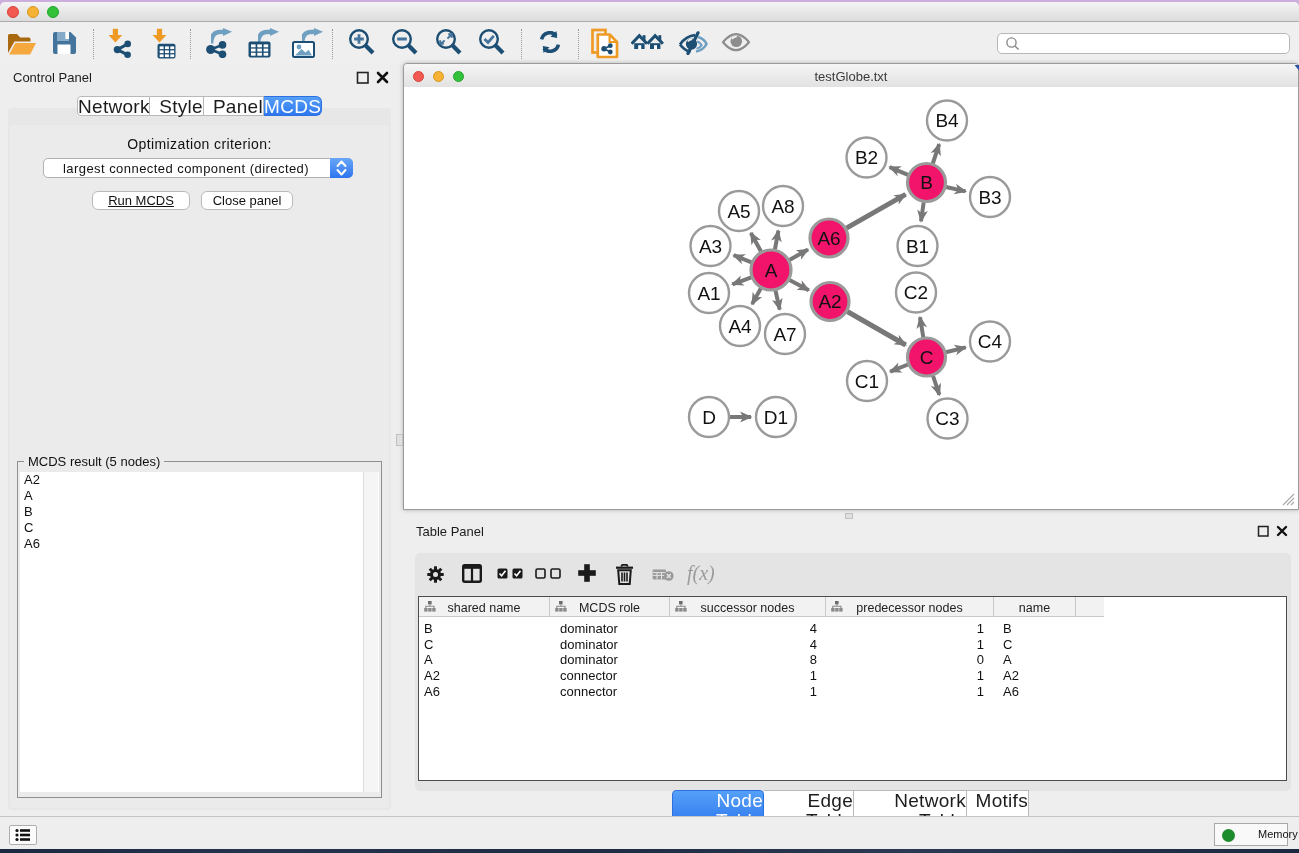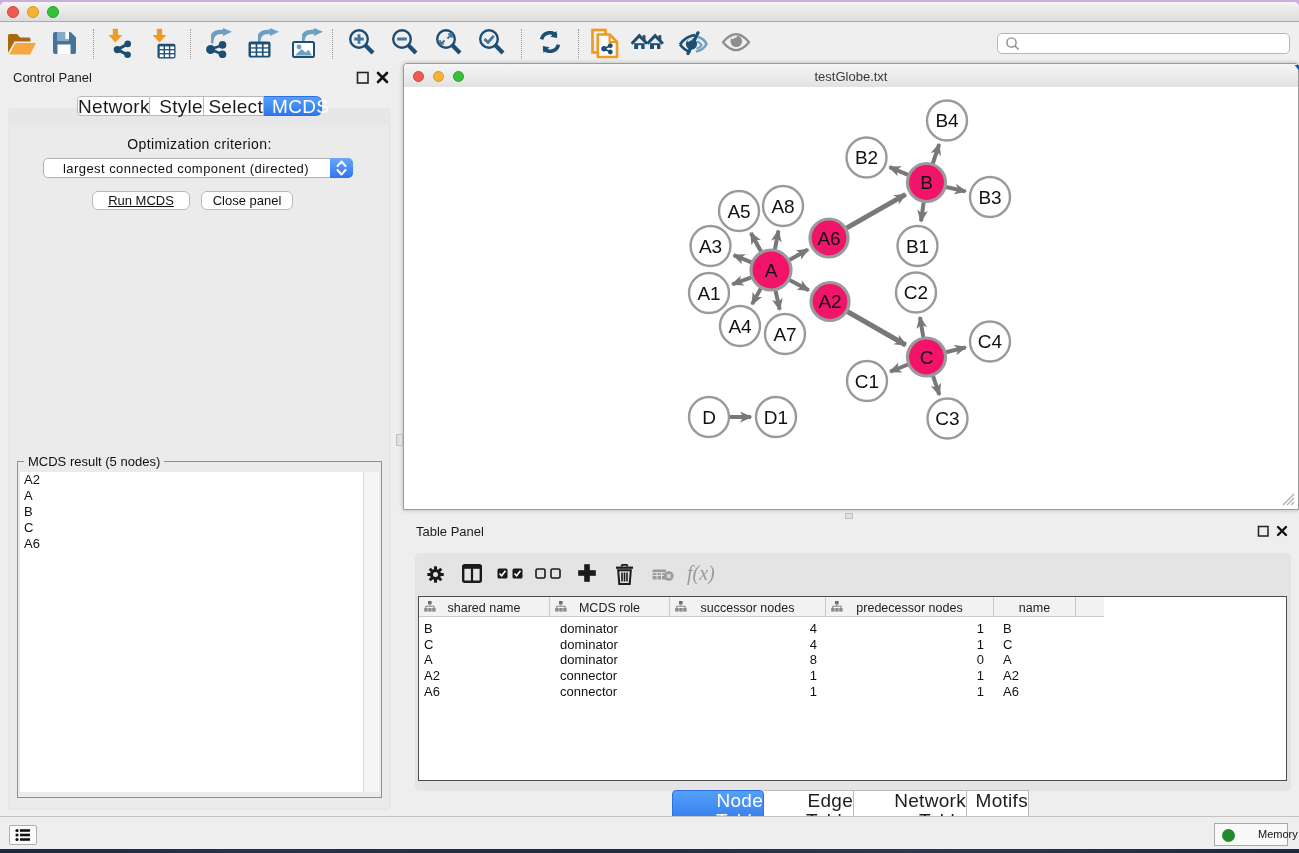--- a/index.html
+++ b/index.html
@@ -28,21 +28,21 @@
      border:1px solid #b7b7b7; border-radius:5px; }
 
   
   #cp-title { position:absolute; left:13px; top:68px; font-size:13px; color:#1c1c1c; }
   #cp-box { position:absolute; left:8px; top:106px; width:383px; height:702px; background:#e7e7e7; border-radius:4px; }
   #cp-inner { position:absolute; left:10px; top:123px; width:379px; height:683px; background:#ebebeb; border-radius:3px; }
   #cp-tabs { position:absolute; left:77px; top:94px; height:20px; }
   .tab { float:left; height:20px; line-height:19px; font-size:19px; letter-spacing:0.3px; color:#1c1c1c; text-align:right;
      background:#fff; border:1px solid #b9b9b9; border-left:none; }
   .tab.first { border-left:1px solid #b9b9b9; border-radius:4px 0 0 4px; }
-  .tab.sel { background:linear-gradient(#55a0f8,#2e77ee); color:#fff; border-color:#2e70e2;padding-left:8px; }
+  .tab.sel { background:linear-gradient(#55a0f8,#2e77ee); color:#fff; border-color:#2e70e2; }
   #cp-tabs .tab.sel { border-radius:0 6px 6px 0; }
   #bottom-tabs .tab.sel { border-radius:6px 0 0 6px; }
   #opt-label { position:absolute; left:0; top:134px; width:399px; text-align:center; font-size:14px; letter-spacing:0.4px; color:#111; }
   #dropdown { position:absolute; left:43px; top:156px; width:310px; height:20px; background:#fff;
      border:1px solid #b2b2b2; border-radius:5px; font-size:13px; color:#111; }
   #dropdown .dtext { position:absolute; left:0; right:24px; top:2px; text-align:center; letter-spacing:0.45px; }
   #dropdown .spin { position:absolute; right:-1px; top:-1px; width:23px; height:20px; border-radius:0 5px 5px 0;
      background:linear-gradient(#6aa7f8,#2d74ef); }
   .btn { position:absolute; height:19px; background:#fff; border:1px solid #b9b9b9; border-radius:6px;
      font-size:13px; color:#111; text-align:center; line-height:17px; }
@@ -250,21 +250,21 @@
   <div id="cp-title">Control Panel</div>
   <svg class="winbtns" style="left:356px; top:69px" width="34" height="14" viewBox="0 0 34 14">
     <rect x="1.5" y="1.5" width="10.5" height="10.5" fill="none" stroke="#222" stroke-width="1.6"></rect>
     <path d="M22,2 L31,11 M31,2 L22,11" stroke="#111" stroke-width="2.6" stroke-linecap="round"></path>
   </svg>
   <div id="cp-box"></div>
   <div id="cp-inner"></div>
   <div id="cp-tabs">
     <div class="tab first" style="width:73px">Network</div>
     <div class="tab" style="width:54px">Style</div>
-    <div class="tab" style="width:60px">Select</div>
+    <div class="tab" style="width:60px">Panel</div>
     <div class="tab sel" style="width:58px">MCDS</div>
   </div>
   <div id="opt-label">Optimization criterion:</div>
   <div id="dropdown">
     <div class="dtext">largest connected component (directed)</div>
     <div class="spin">
       <svg width="23" height="20" viewBox="0 0 23 20">
         <path d="M7.5,8 L11.5,3.5 L15.5,8" fill="none" stroke="#fff" stroke-width="2" stroke-linecap="round" stroke-linejoin="round"></path>
         <path d="M7.5,12 L11.5,16.5 L15.5,12" fill="none" stroke="#fff" stroke-width="2" stroke-linecap="round" stroke-linejoin="round"></path>
       </svg>

